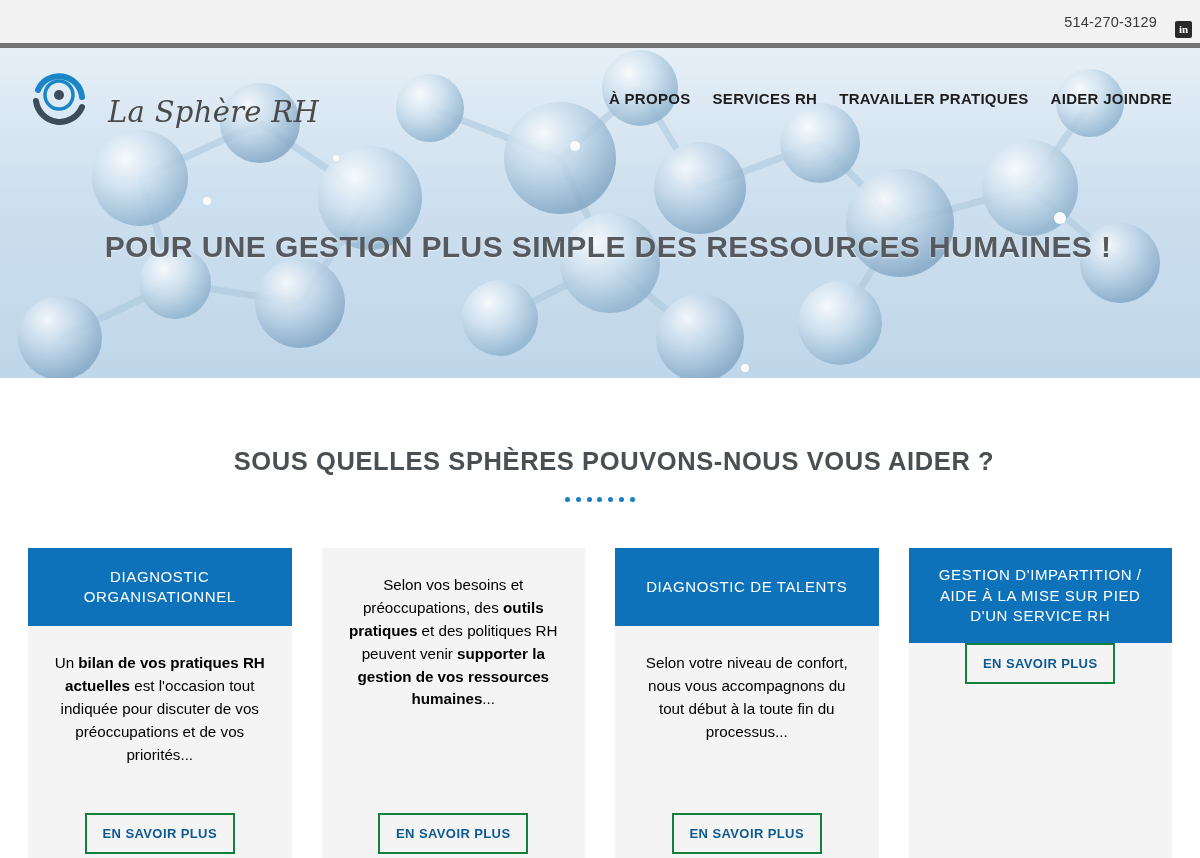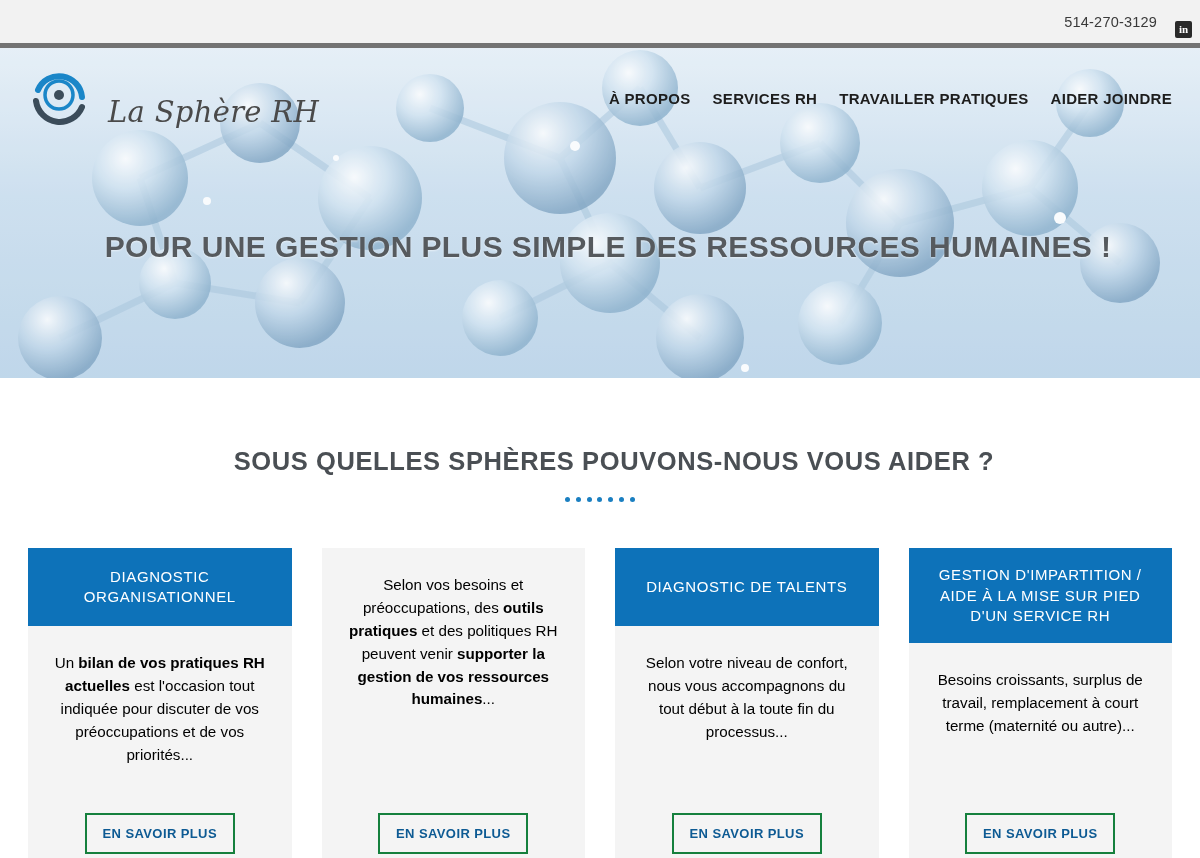--- a/index.html
+++ b/index.html
@@ -331,20 +331,19 @@
     <div class="card">
       <div class="card-head">DIAGNOSTIC DE TALENTS</div>
       <div class="card-body"><span>Selon votre niveau de confort, nous vous accompagnons du tout début à la toute fin du processus...</span></div>
       <div class="card-foot">
         <button class="btn">EN SAVOIR PLUS</button>
       </div>
     </div>
 
     <div class="card">
       <div class="card-head">GESTION D'IMPARTITION / AIDE À LA MISE SUR PIED D'UN SERVICE RH</div>
-      <div class="card-body"><span>Besoins croissants, surplus de travail, remplacement à court terme (maternité ou autre)...</span></div>
       <div class="card-foot">
         <button class="btn">EN SAVOIR PLUS</button>
       </div>
     </div>
 
   </div>
 </div>
 
 </body></html>

